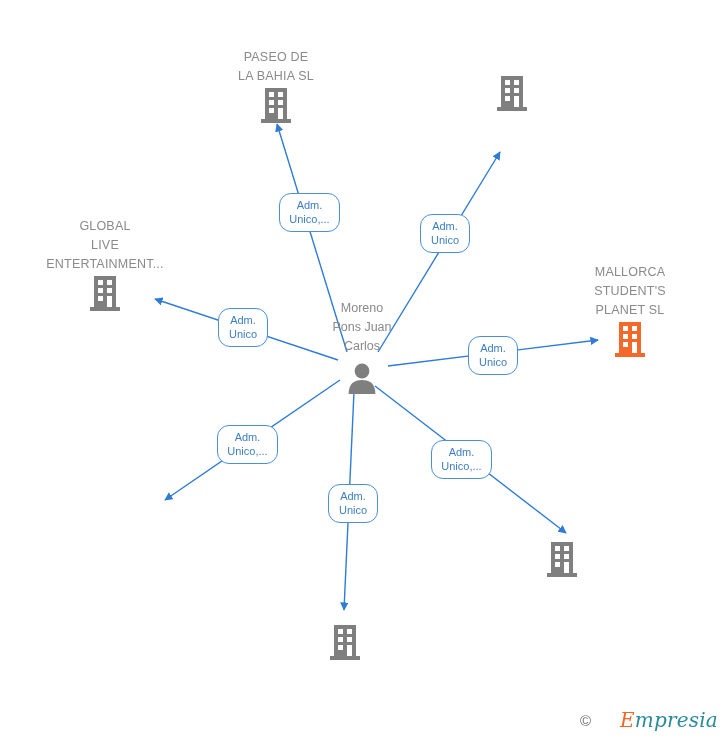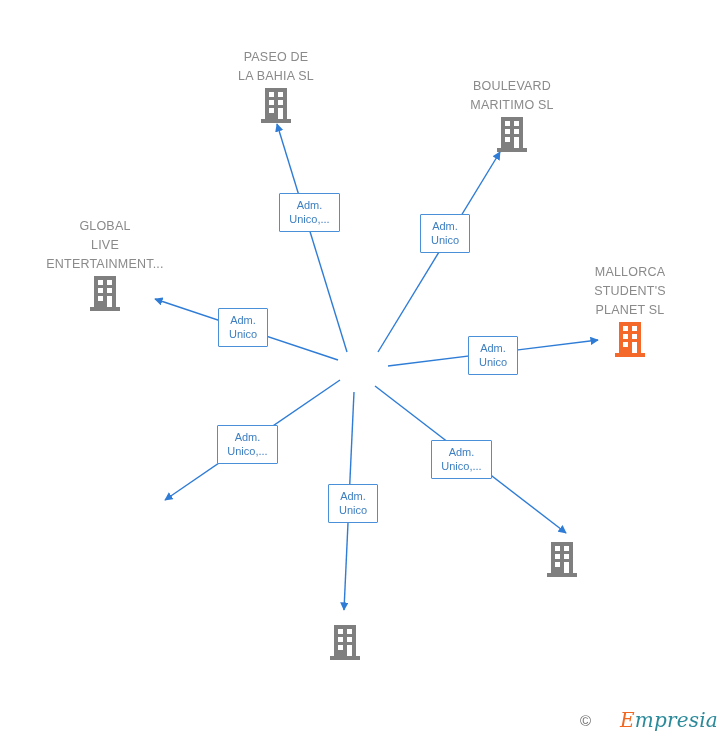--- a/index.html
+++ b/index.html
@@ -47,21 +47,21 @@
   }
   .node.below .node-icon { margin-top: 3px; }
   .node.above .node-label { margin-top: 3px; }
 
   
   .edge-label {
     position: absolute;
     z-index: 4;
     background: #ffffff;
     border: 1.4px solid #4a90d9;
-    border-radius: 1px;
+    border-radius: 12px;
     color: #3d7fc1;
     font-size: 11px;
     line-height: 14px;
     text-align: center;
     padding: 4px 7px 5px 7px;
     white-space: pre-line;
     box-sizing: border-box;
   }
 
   
@@ -141,22 +141,20 @@
       <rect x="10" y="6" width="5" height="5" fill="#ffffff"></rect>
       <rect x="19" y="6" width="5" height="5" fill="#ffffff"></rect>
       <rect x="10" y="14" width="5" height="5" fill="#ffffff"></rect>
       <rect x="19" y="14" width="5" height="5" fill="#ffffff"></rect>
       <rect x="10" y="22" width="5" height="5" fill="#ffffff"></rect>
       <rect x="19" y="22" width="5" height="11" fill="#ffffff"></rect>
     </svg>
   </div>
 
   <div class="node above" style="left:512px; top:74px;">
-    <div class="node-label">BOULEVARD
-MARITIMO  SL</div>
     <svg class="node-icon" width="34" height="38" viewBox="0 0 34 38">
       <rect x="6" y="2" width="22" height="31" fill="#7f7f7f"></rect>
       <rect x="2" y="33" width="30" height="4" fill="#7f7f7f"></rect>
       <rect x="10" y="6" width="5" height="5" fill="#ffffff"></rect>
       <rect x="19" y="6" width="5" height="5" fill="#ffffff"></rect>
       <rect x="10" y="14" width="5" height="5" fill="#ffffff"></rect>
       <rect x="19" y="14" width="5" height="5" fill="#ffffff"></rect>
       <rect x="10" y="22" width="5" height="5" fill="#ffffff"></rect>
       <rect x="19" y="22" width="5" height="11" fill="#ffffff"></rect>
     </svg>
@@ -214,19 +212,28 @@
       <rect x="2" y="33" width="30" height="4" fill="#7f7f7f"></rect>
       <rect x="10" y="6" width="5" height="5" fill="#ffffff"></rect>
       <rect x="19" y="6" width="5" height="5" fill="#ffffff"></rect>
       <rect x="10" y="14" width="5" height="5" fill="#ffffff"></rect>
       <rect x="19" y="14" width="5" height="5" fill="#ffffff"></rect>
       <rect x="10" y="22" width="5" height="5" fill="#ffffff"></rect>
       <rect x="19" y="22" width="5" height="11" fill="#ffffff"></rect>
     </svg>
   </div>
 
+  <div class="node above" style="left:362px; top:296px;">
+    <div class="node-label person">Moreno
+Pons Juan
+Carlos</div>
+    <svg class="node-icon" width="30" height="32" viewBox="0 0 30 32" style="margin-top:6px;">
+      <circle cx="15" cy="9" r="7.4" fill="#7f7f7f"></circle>
+      <path d="M 1.6 32 C 1.6 21.5 7.2 18 15 18 C 22.8 18 28.4 21.5 28.4 32 Z" fill="#7f7f7f"></path>
+    </svg>
+  </div>
 
   <div id="watermark">
     <span class="copy">©</span>
     <span class="brand"><span class="cap">E</span><span>mpresia</span></span>
   </div>
 
 </div>
 
 </body></html>

